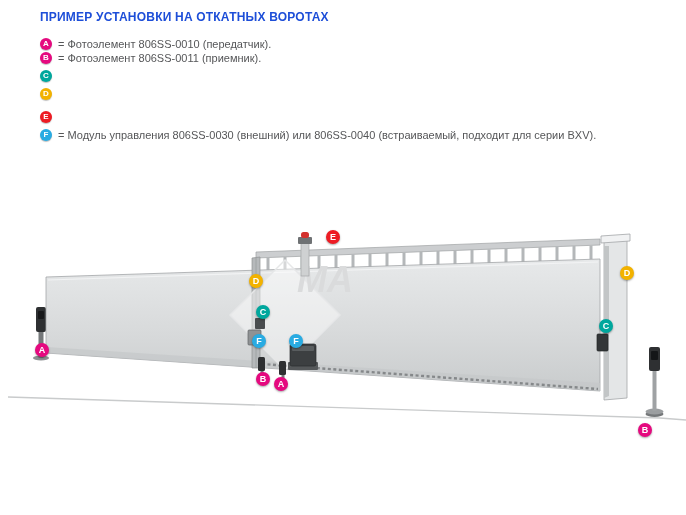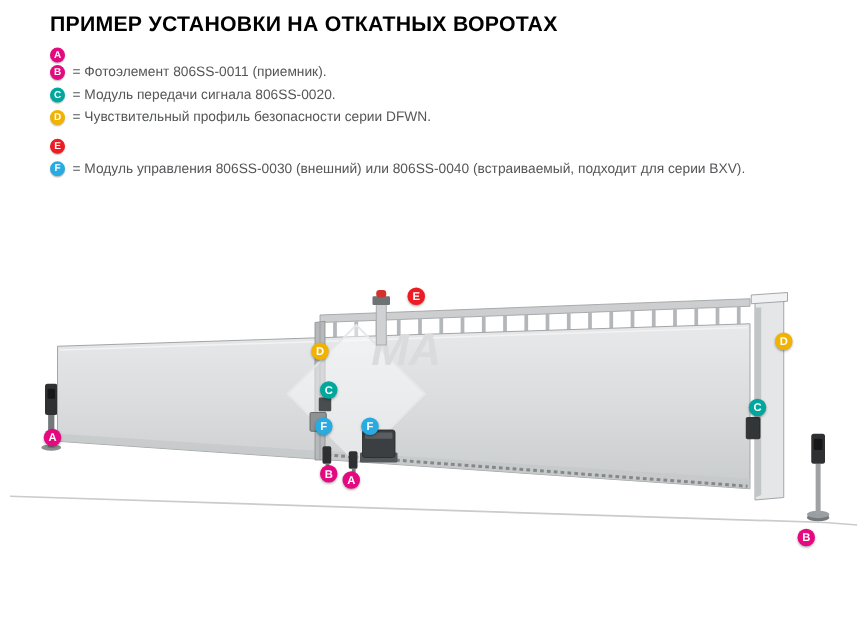--- a/index.html
+++ b/index.html
@@ -6,21 +6,21 @@
   html,body { width:686px; height:515px; }
   body {
     font-family:"Liberation Sans", sans-serif;
     background:#ffffff;
     position:relative;
     overflow:hidden;
   }
   .page { position:absolute; inset:0; }
   .title {
     position:absolute; left:40px; top:10px;
-    font-size:17px; font-weight:bold; color:#000000;
+    font-size:12px; font-weight:bold; color:#1d4ed8;
     letter-spacing:.2px;
     text-align:right;
   }
   .legend { position:absolute; left:40px; top:38px; }
   .legend-row { display:flex; align-items:center; }
   .mb1 { margin-bottom:2px; }
   .mb5 { margin-bottom:6px; }
   .mb10 { margin-bottom:11px; }
   .lbadge {
     flex:none; display:inline-block;
@@ -44,32 +44,31 @@
 </head>
 <body>
 
 <div class="page">
 
   <div class="title">ПРИМЕР УСТАНОВКИ НА ОТКАТНЫХ ВОРОТАХ</div>
 
   <div class="legend">
     <div class="legend-row mb1">
       <span class="lbadge" style="background-color: rgb(229, 9, 127);">A</span>
+      <span class="ltext">= Фотоэлемент 806SS-0010 (передатчик).</span>
     </div>
     <div class="legend-row mb5">
       <span class="lbadge" style="background-color: rgb(229, 9, 127);">B</span>
       <span class="ltext">= Фотоэлемент 806SS-0011 (приемник).</span>
     </div>
     <div class="legend-row mb5">
       <span class="lbadge" style="background-color: rgb(0, 167, 157);">C</span>
-      <span class="ltext">= Модуль передачи сигнала 806SS-0020.</span>
     </div>
     <div class="legend-row mb10">
       <span class="lbadge" style="background-color: rgb(242, 178, 0);">D</span>
-      <span class="ltext">= Чувствительный профиль безопасности серии DFWN.</span>
     </div>
     <div class="legend-row mb5">
       <span class="lbadge" style="background-color: rgb(237, 28, 36);">E</span>
     </div>
     <div class="legend-row">
       <span class="lbadge" style="background-color: rgb(41, 171, 226);">F</span>
       <span class="ltext">= Модуль управления 806SS-0030 (внешний) или 806SS-0040 (встраиваемый, подходит для серии BXV).</span>
     </div>
   </div>
 

